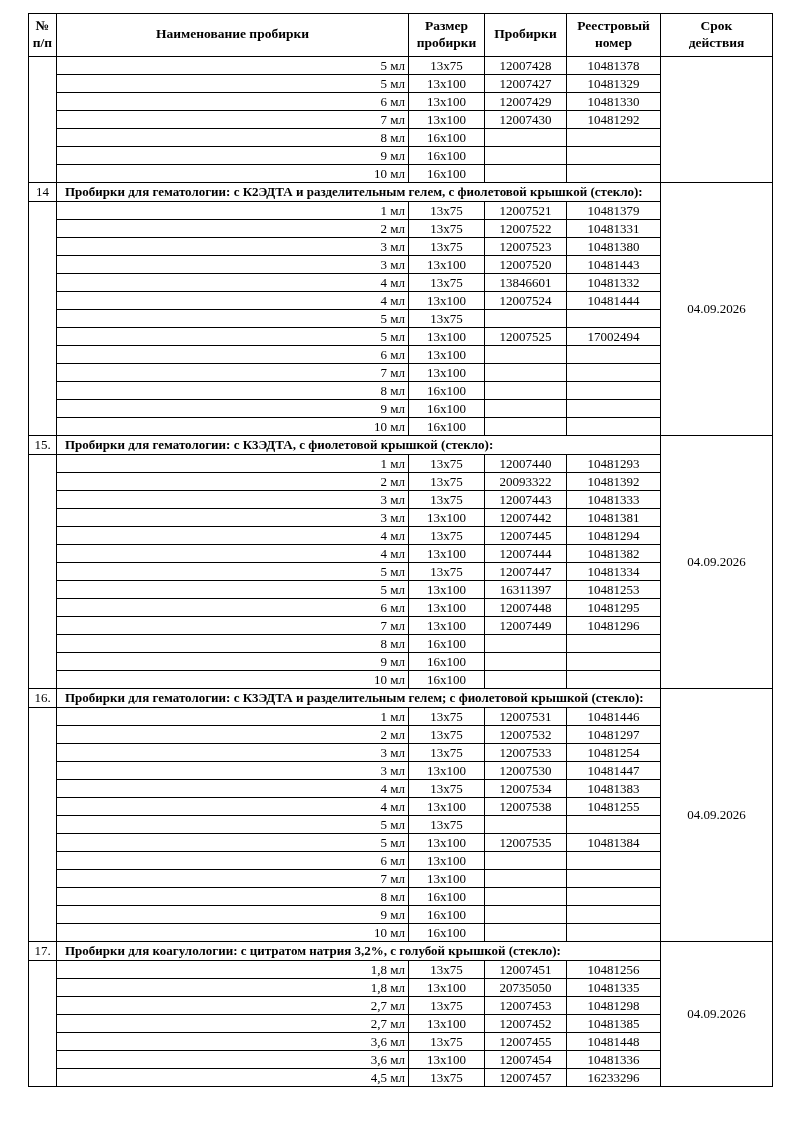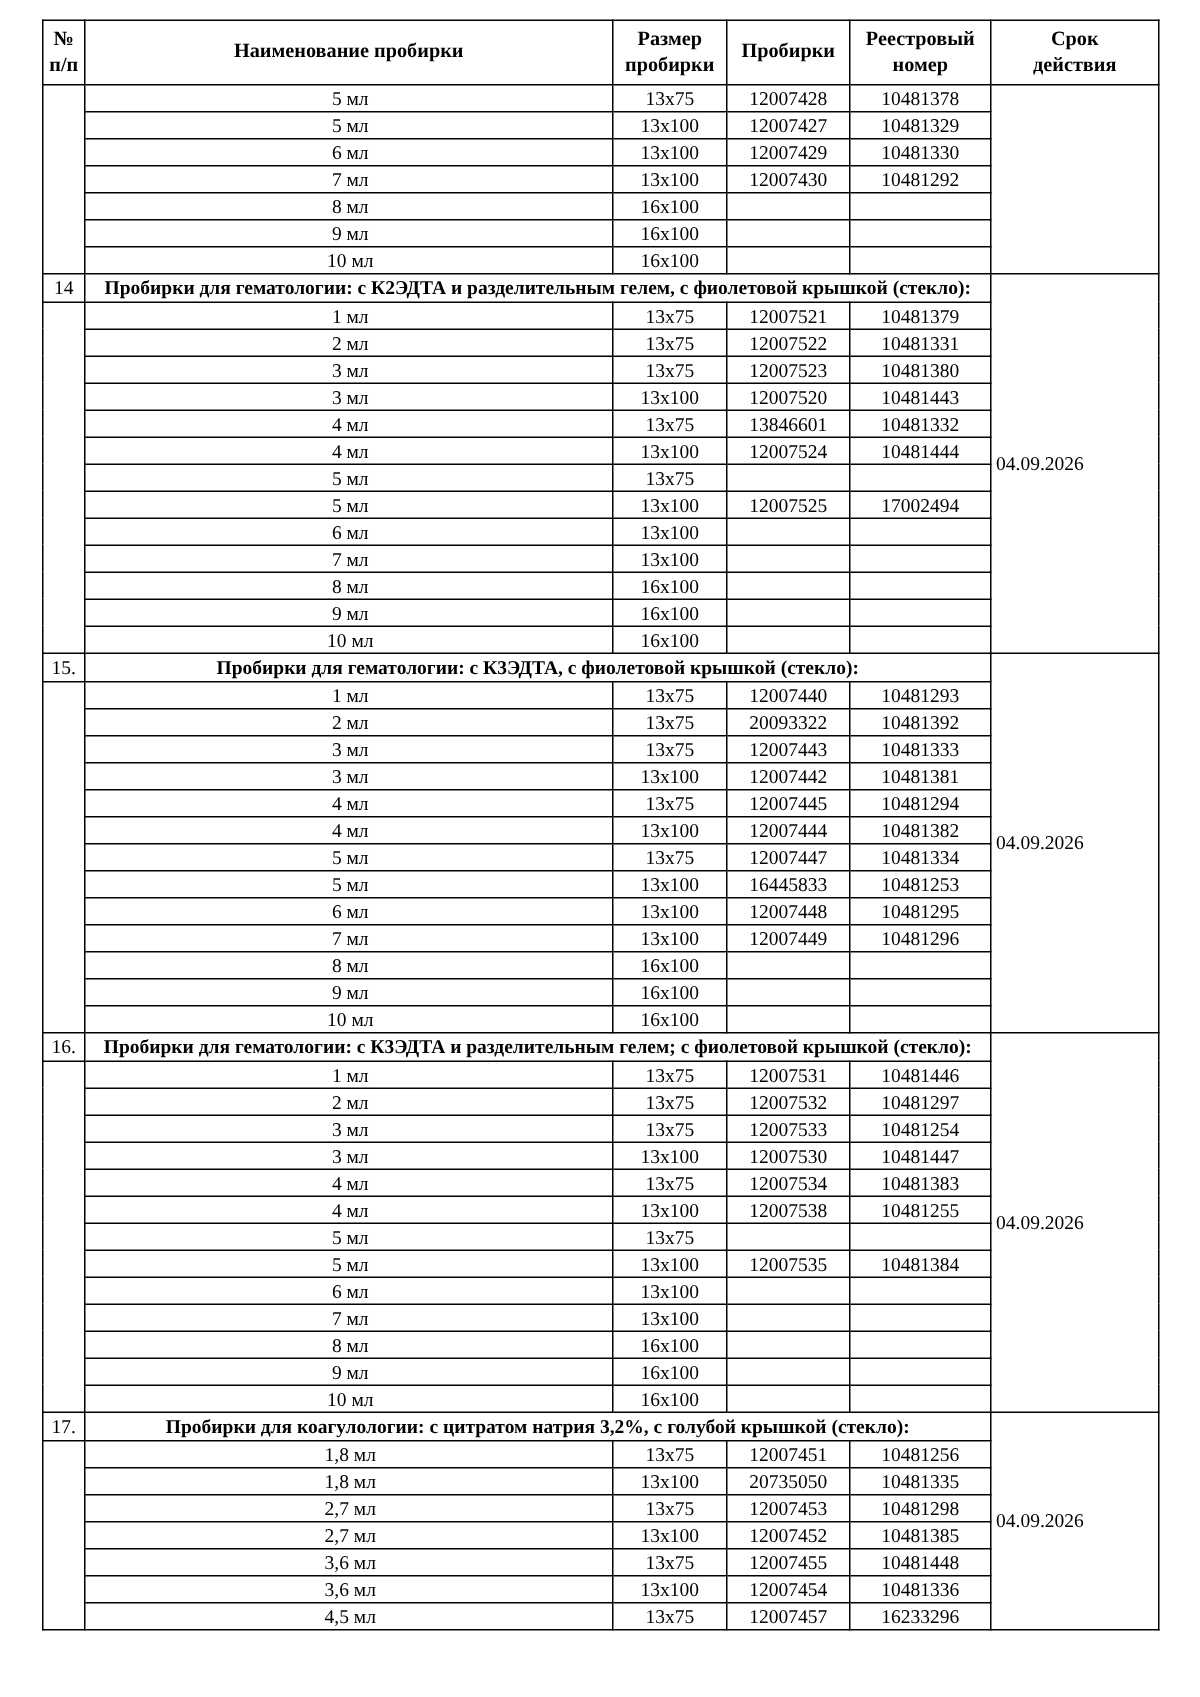--- a/index.html
+++ b/index.html
@@ -35,34 +35,34 @@
     line-height: 1.25;
     padding: 4px 2px;
     font-size: 13.5px;
   }
   td {
     padding: 0 3px;
     line-height: 17px;
     vertical-align: middle;
   }
   td.name-cell {
-    text-align: center;
+    text-align: right;
     padding-left: 5px;
   }
   td.c {
     text-align: center;
     padding: 0 2px;
   }
   td.title-cell {
     font-weight: bold;
-    text-align: center;
     line-height: 16px;
     padding: 1px 8px;
   }
   td.validity {
+    text-align: center;
     vertical-align: middle;
   }
 </style>
 </head>
 <body>
 
 <div class="page">
   <table>
     <colgroup>
       <col style="width:28px">
@@ -259,21 +259,21 @@
         </tr>
         <tr>
           <td class="name-cell">5 мл</td>
           <td class="c">13x75</td>
           <td class="c">12007447</td>
           <td class="c">10481334</td>
         </tr>
         <tr>
           <td class="name-cell">5 мл</td>
           <td class="c">13x100</td>
-          <td class="c">16445833</td>
+          <td class="c">16311397</td>
           <td class="c">10481253</td>
         </tr>
         <tr>
           <td class="name-cell">6 мл</td>
           <td class="c">13x100</td>
           <td class="c">12007448</td>
           <td class="c">10481295</td>
         </tr>
         <tr>
           <td class="name-cell">7 мл</td>

